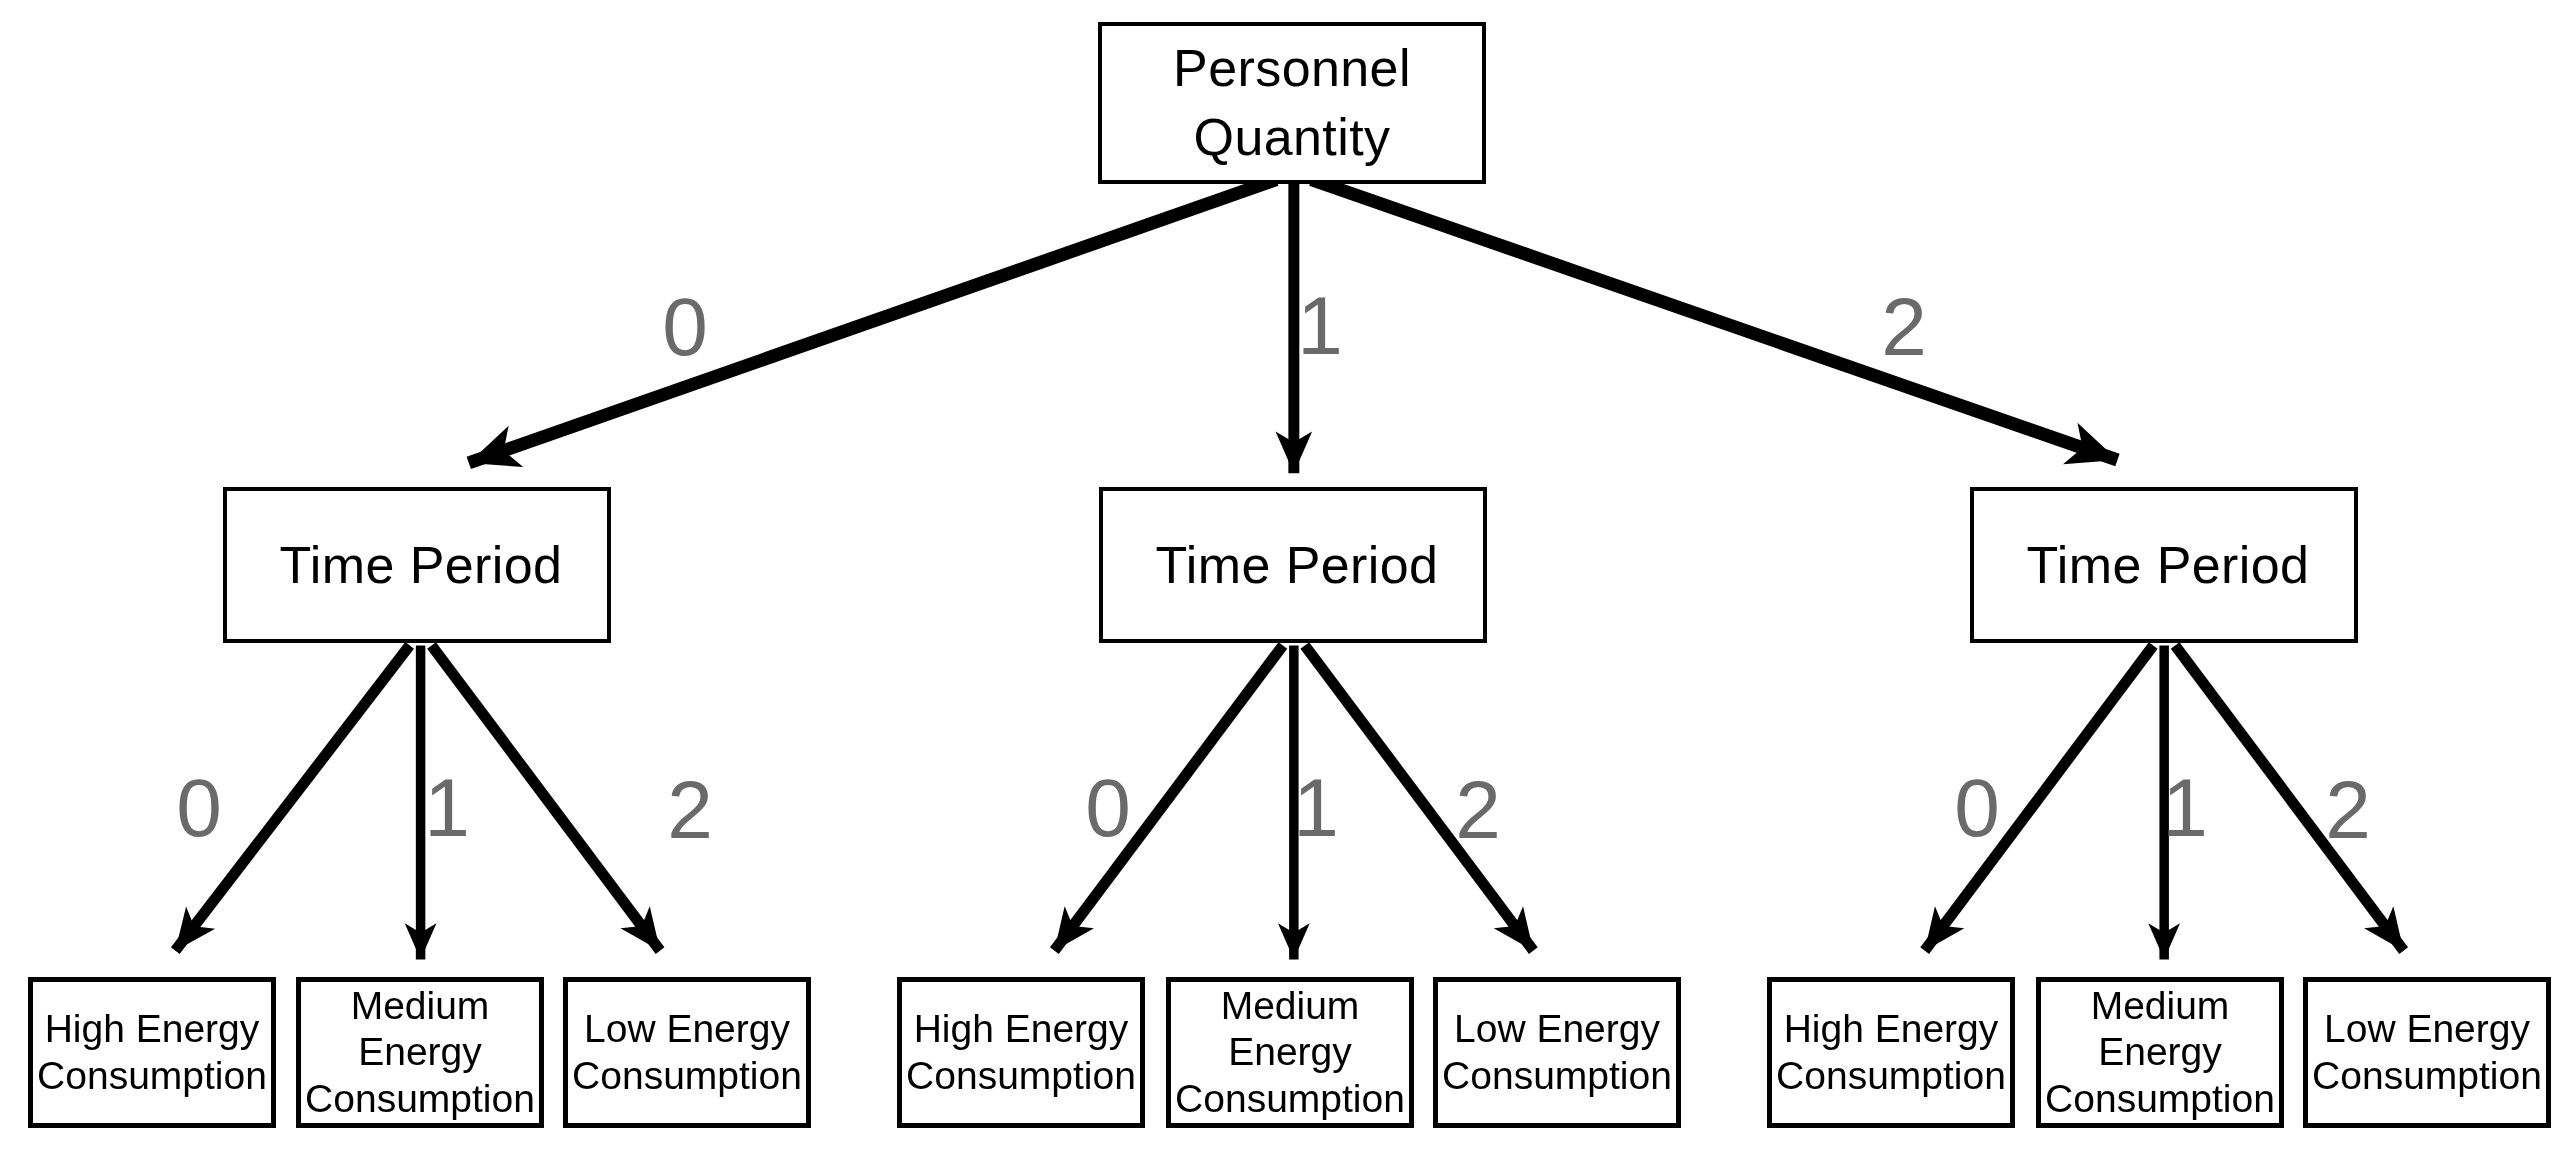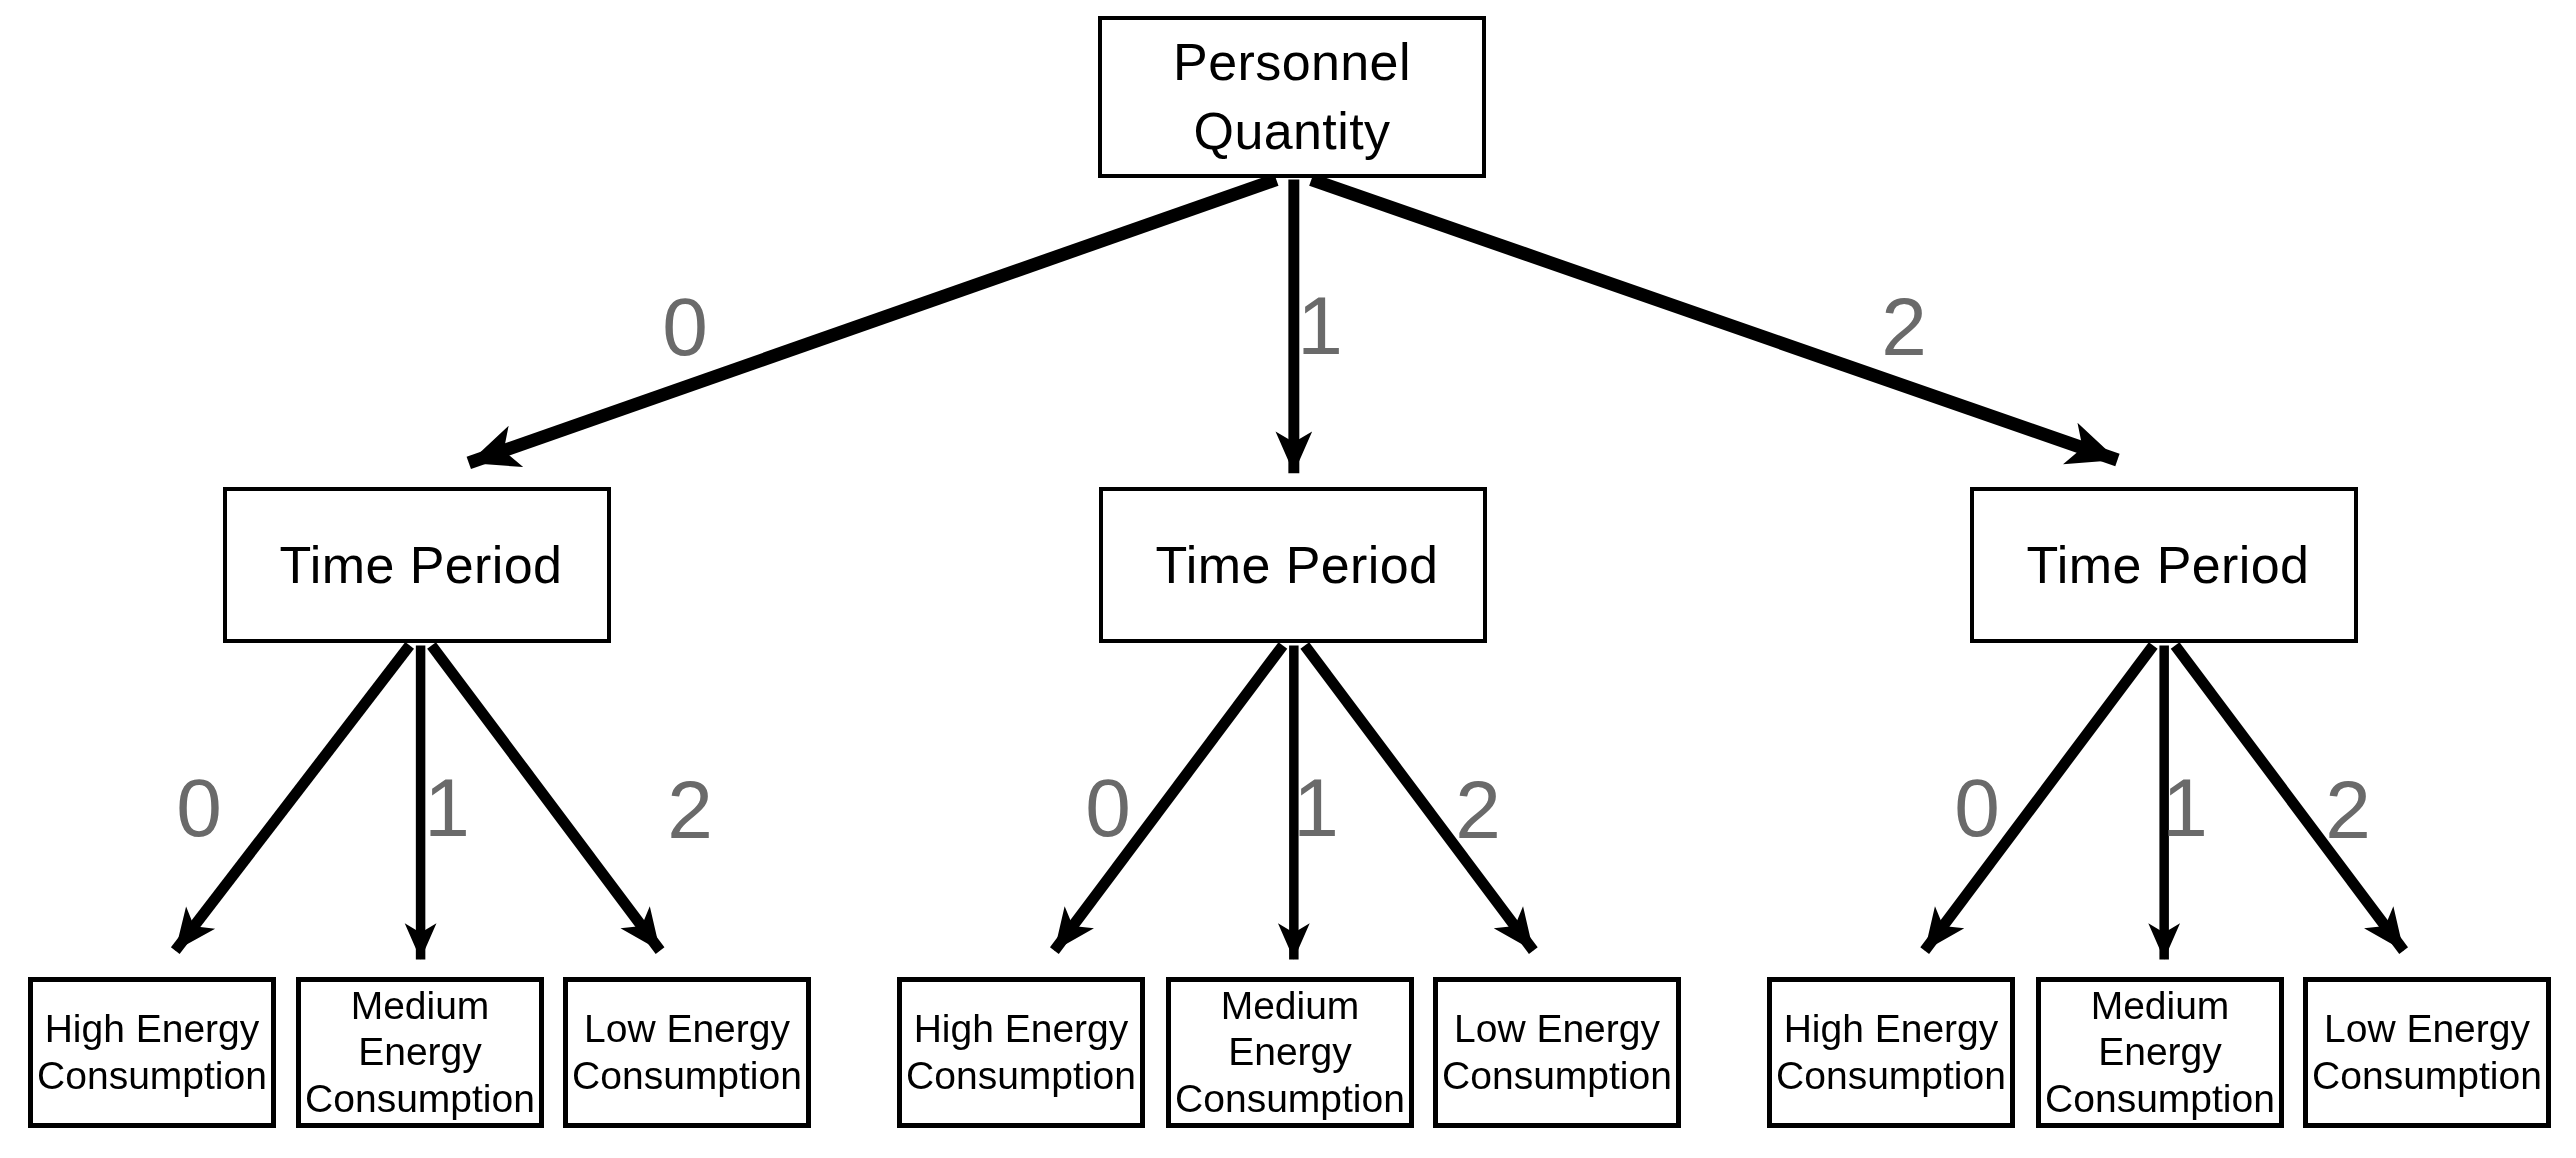--- a/index.html
+++ b/index.html
@@ -28,21 +28,21 @@
     box-sizing: border-box;
     z-index: 2;
   }
   .node .lbl { width: 100%; }
   .root-node, .mid-node {
     width: 388px;
     font-size: 52px;
     line-height: 1.32;
     letter-spacing: 0.4px;
   }
-  .root-node { left: 1098px; top: 16px;  height: 162px; }
+  .root-node { left: 1098px; top: 22px;  height: 162px; }
   .mid-node  { top: 487px; height: 156px; padding-left: 8px; }
   #tp-0 { left: 223px;  }
   #tp-1 { left: 1099px; }
   #tp-2 { left: 1970px; }
   .leaf-node {
     top: 977px;
     width: 248px;
     height: 151px;
     border-width: 5.8px;
     font-size: 39px;

